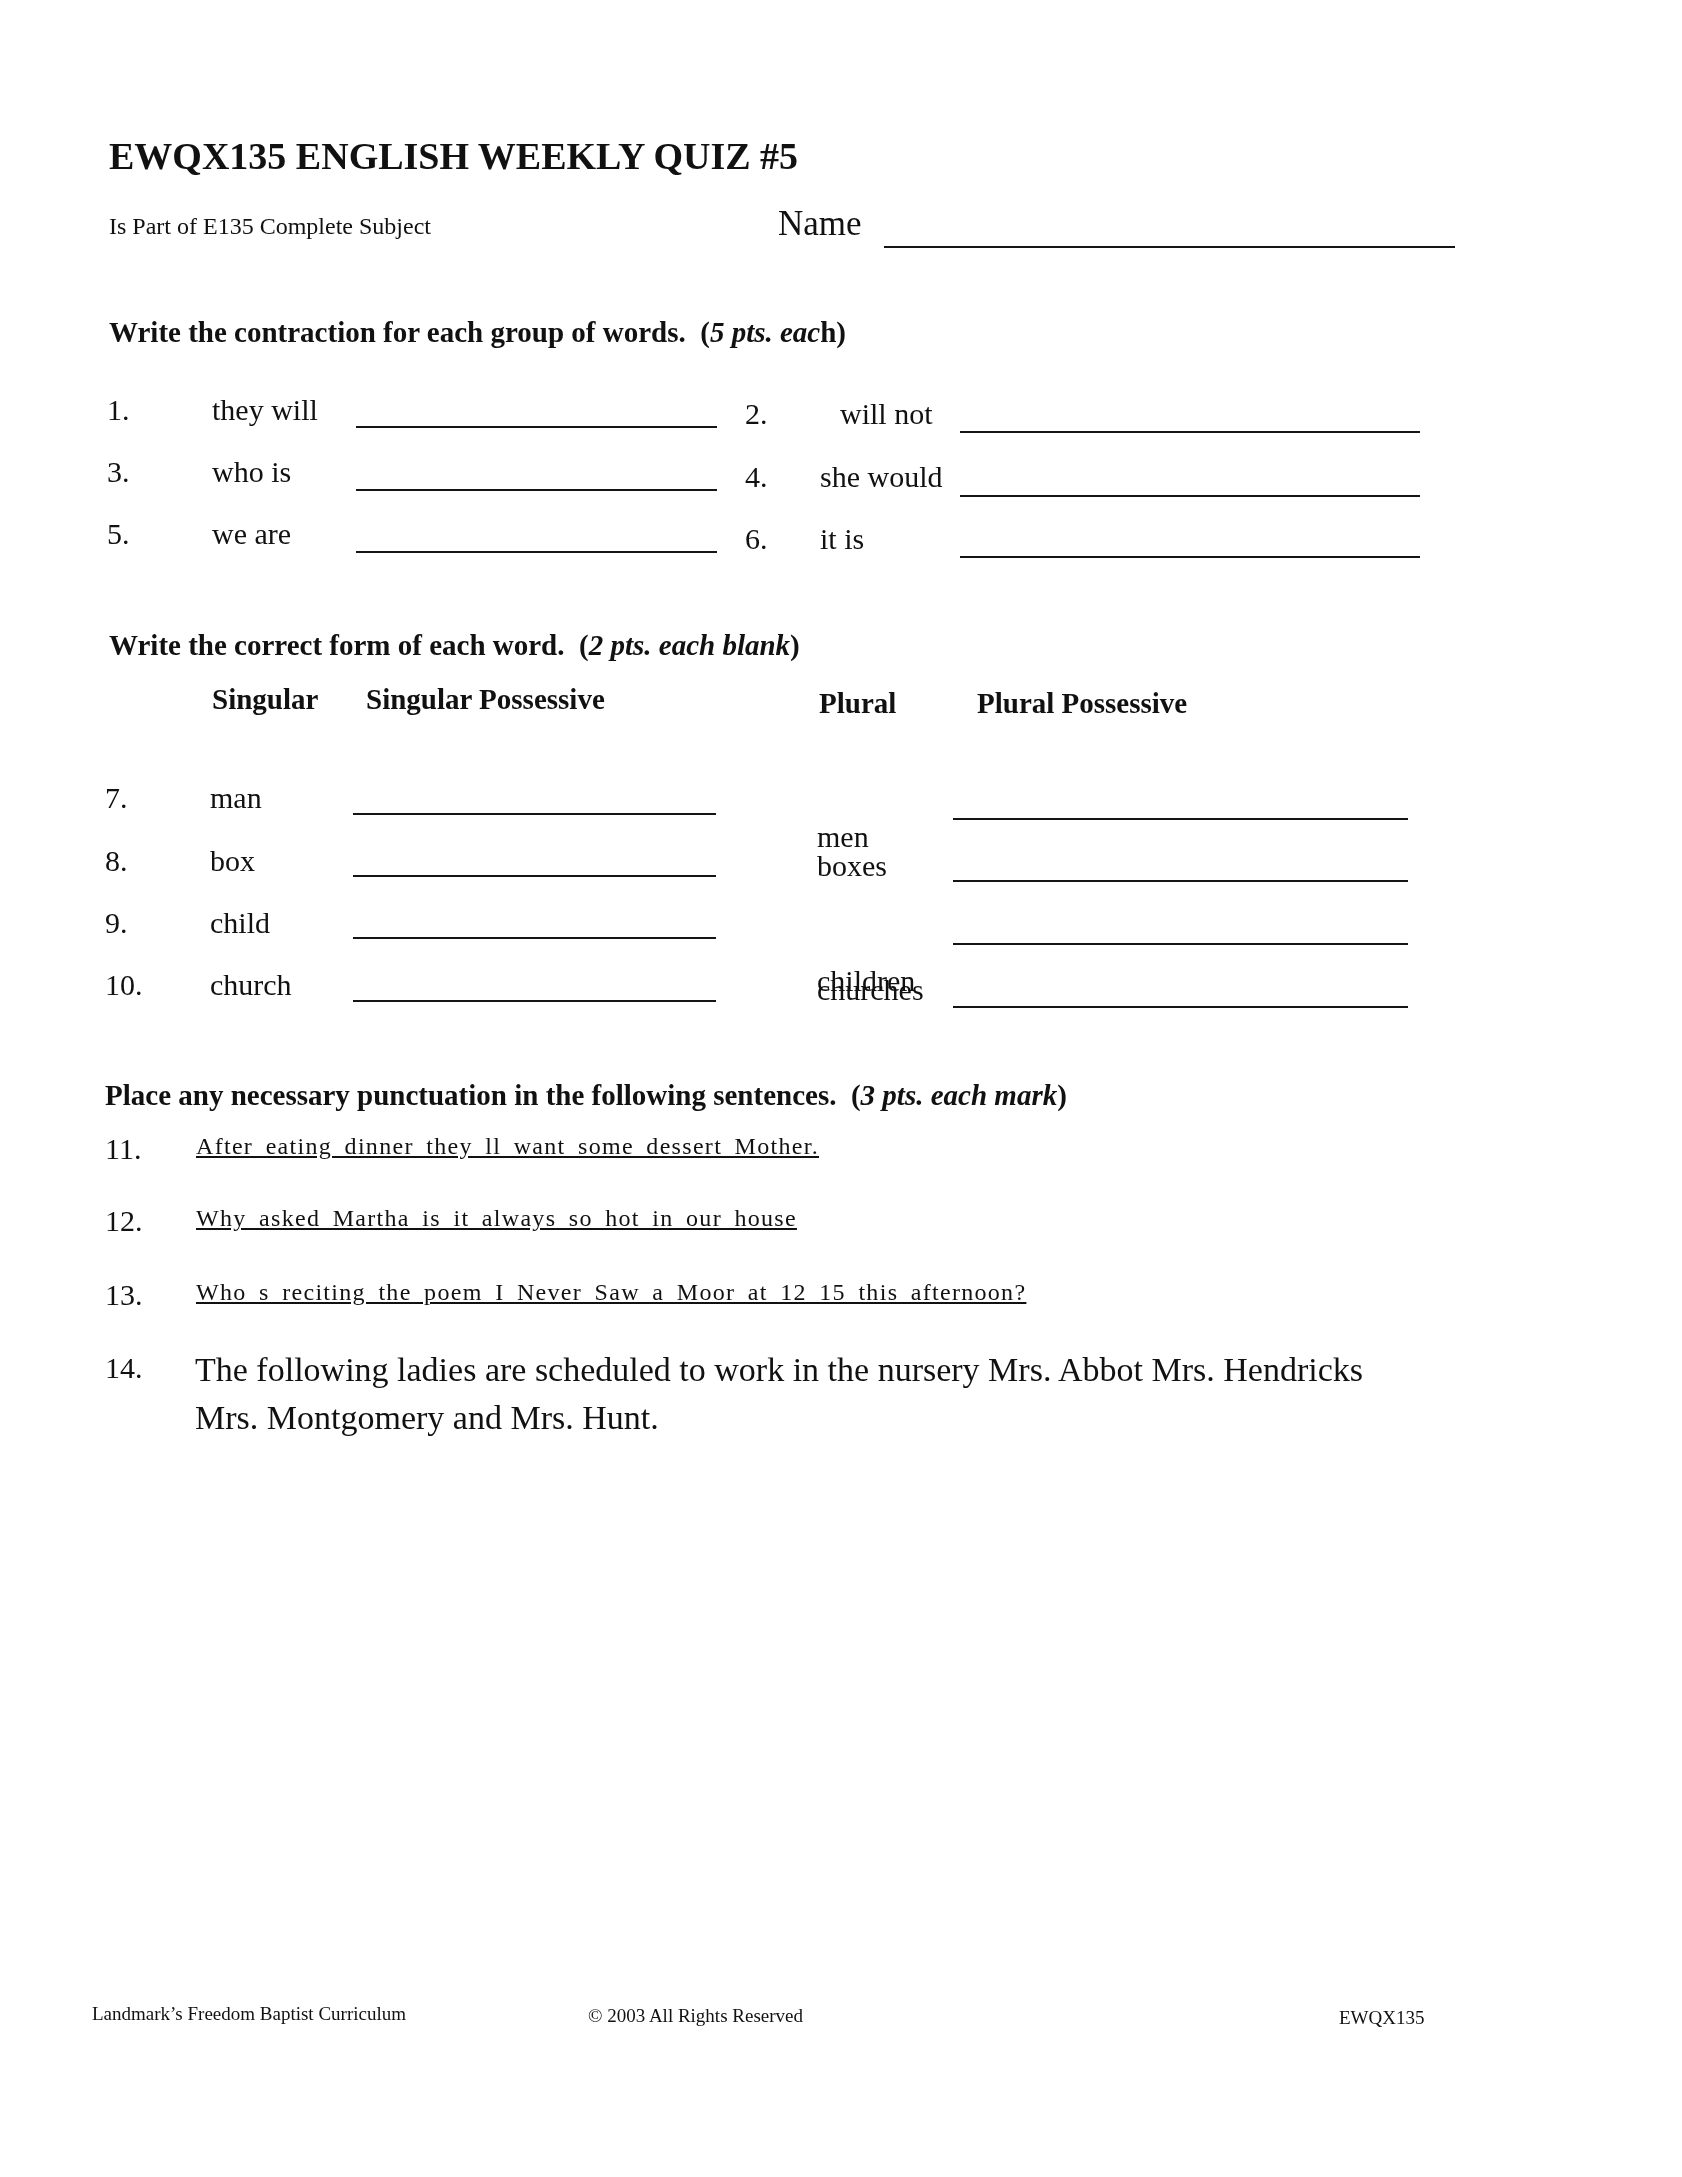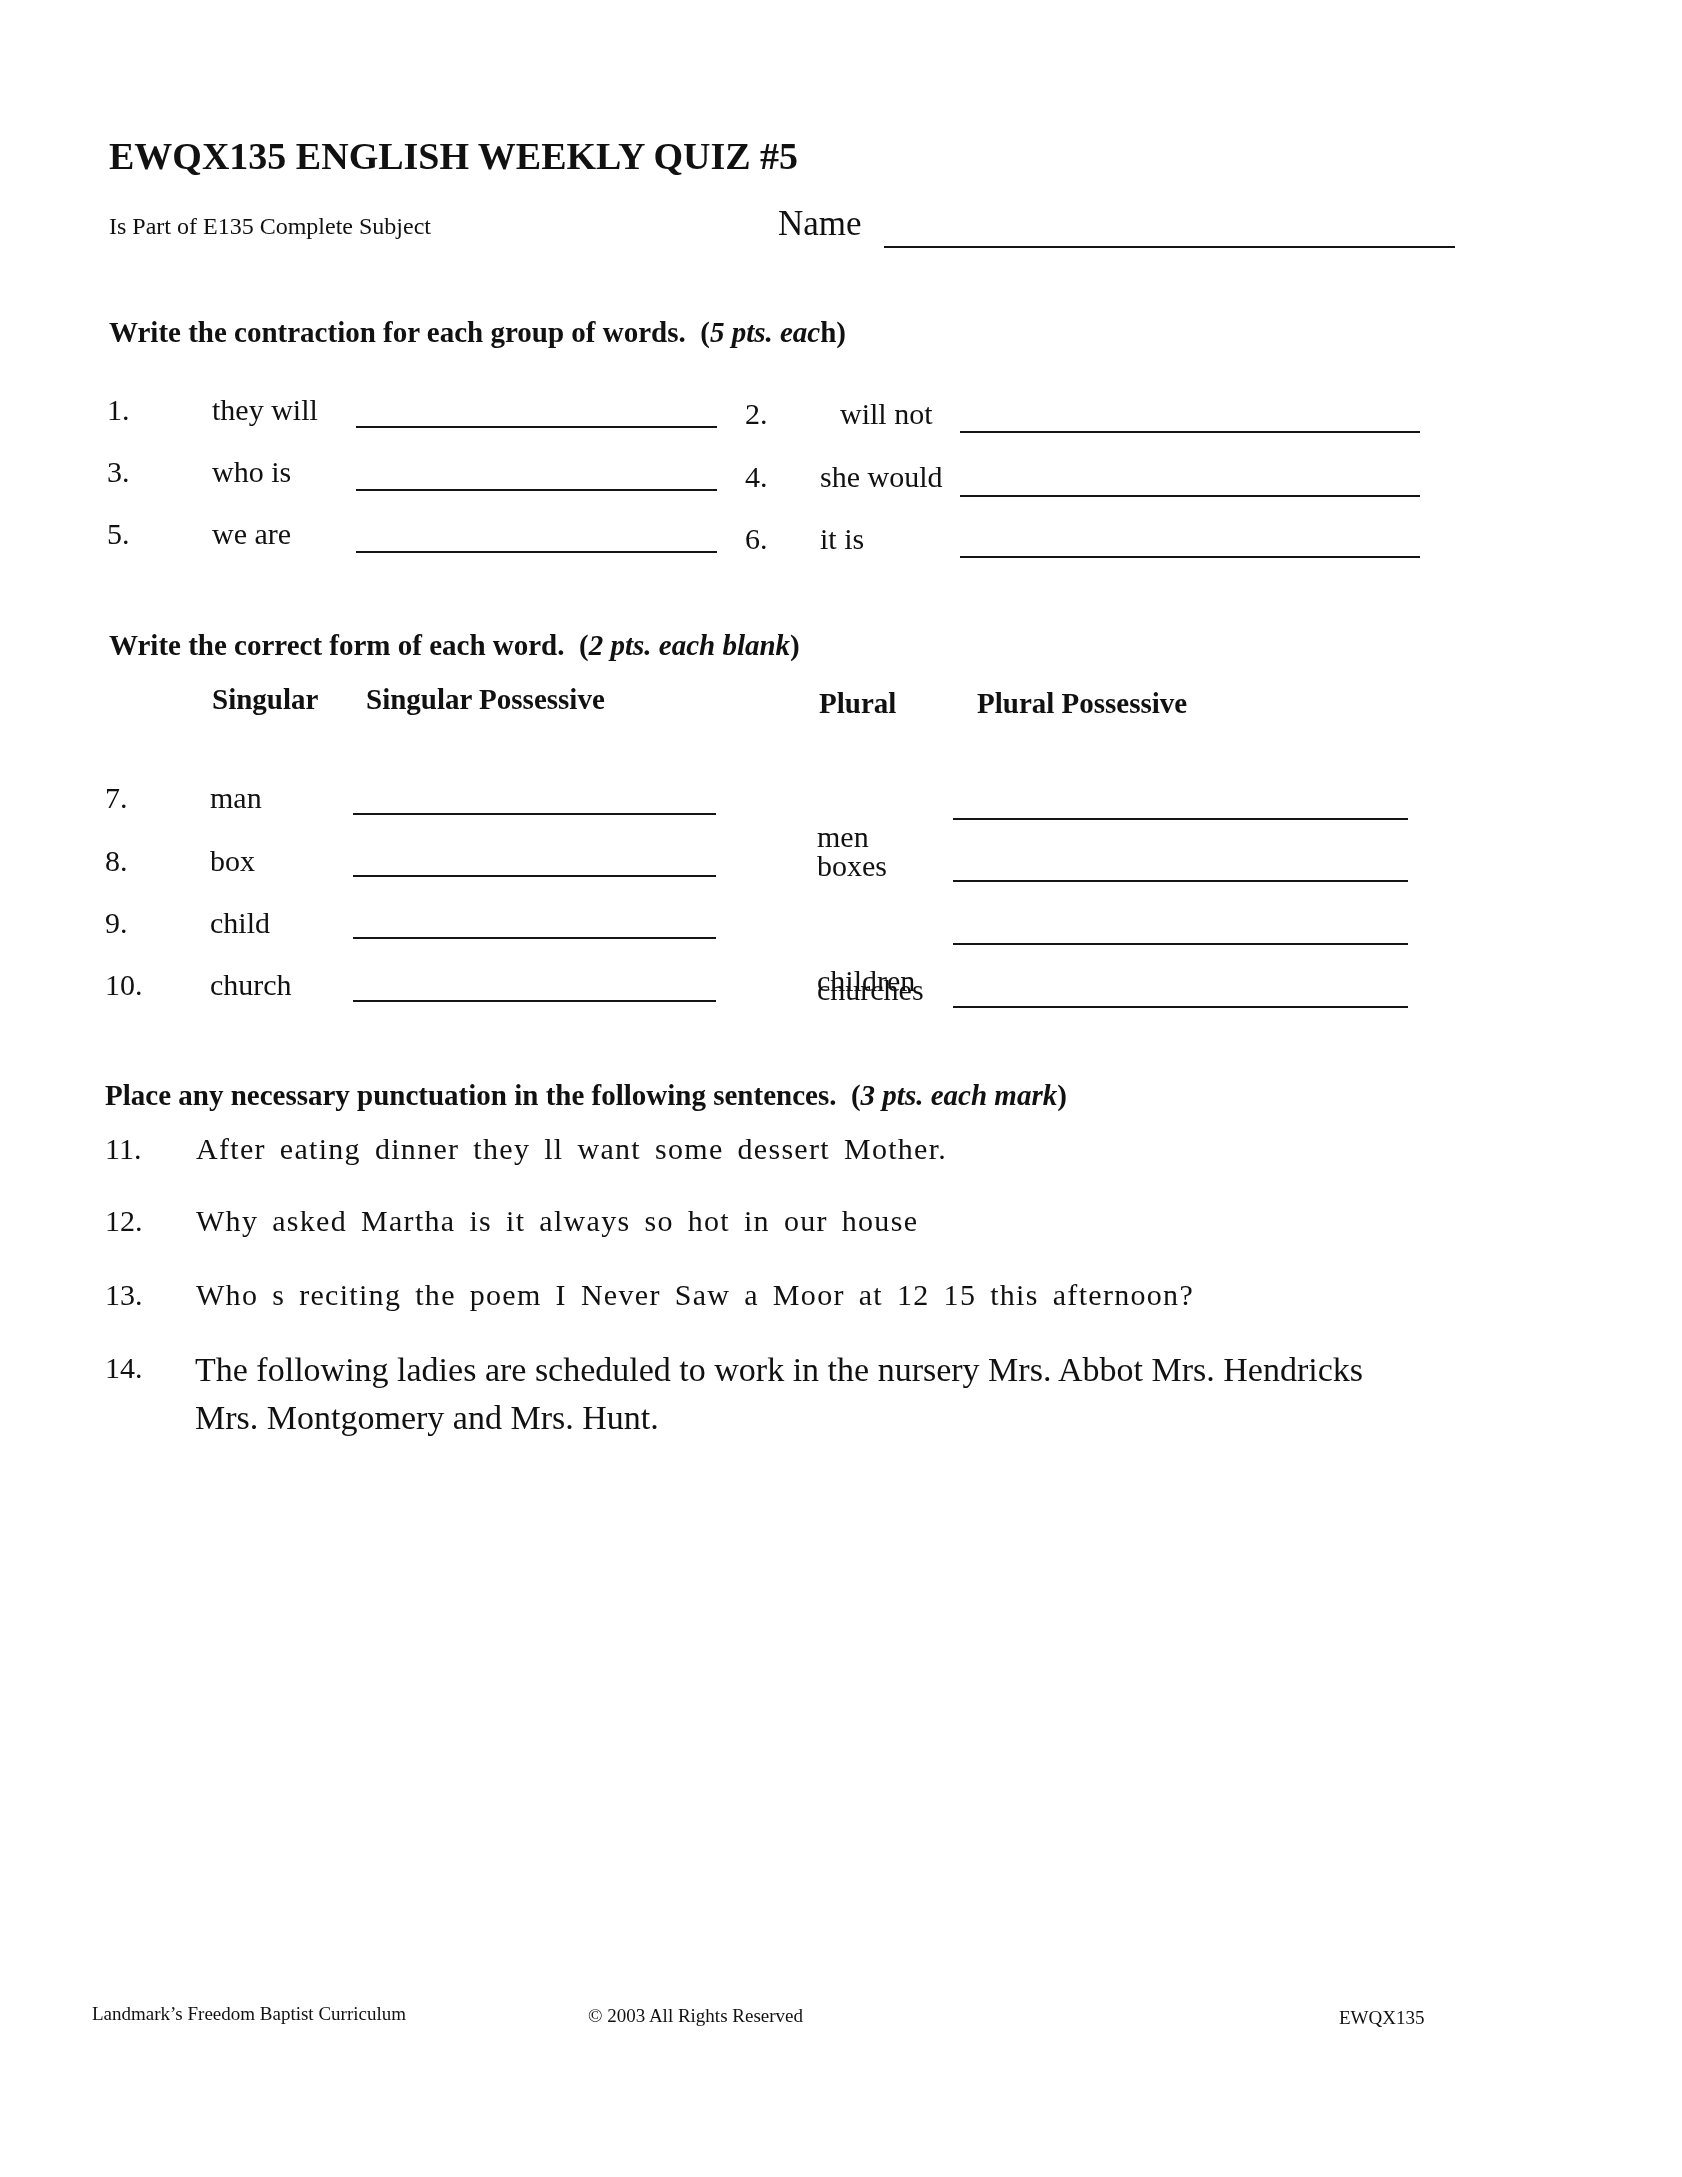--- a/index.html
+++ b/index.html
@@ -6,21 +6,21 @@
   body { width:1683px; height:2177px; position:relative; overflow:hidden;
          font-family:"Liberation Serif","DejaVu Serif",serif; color:#111111; }
   .abs { position:absolute; white-space:nowrap; line-height:1; }
   .title { font-weight:bold; font-size:38px; }
   .sub { font-size:24px; }
   .name-lbl { font-size:35px; }
   .heading { font-weight:bold; font-size:29px; }
   .heading i { font-style:italic; }
   .colhdr { font-weight:bold; font-size:29px; }
   .num, .word { font-size:30px; }
-  .sent { font-size:30px; letter-spacing:1.3px; word-spacing:5.2px; }
+  .sent { font-size:24px; letter-spacing:1.3px; word-spacing:5.2px;text-decoration:underline; }
   .sent14 { font-size:34px; }
   .blank { position:absolute; height:0; border-top:2.6px solid #151515; }
   .foot { font-size:19px; }
 </style>
 </head>
 <body>
 
 <div class="abs title" style="left:109px; top:137px;">EWQX135 ENGLISH WEEKLY QUIZ #5</div>
 <div class="abs sub" style="left:109px; top:214px;">Is Part of E135 Complete Subject</div>
 <div class="abs name-lbl" style="left:778px; top:206px;">Name</div>

